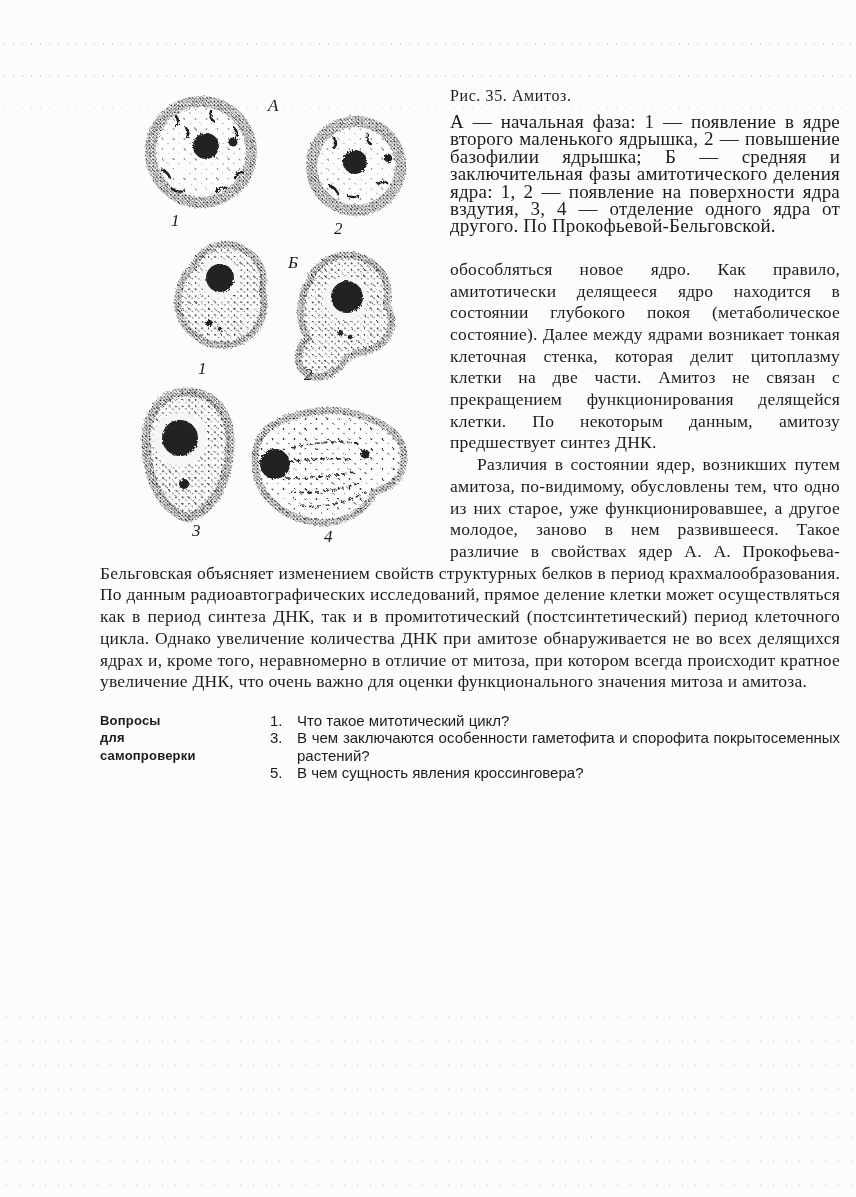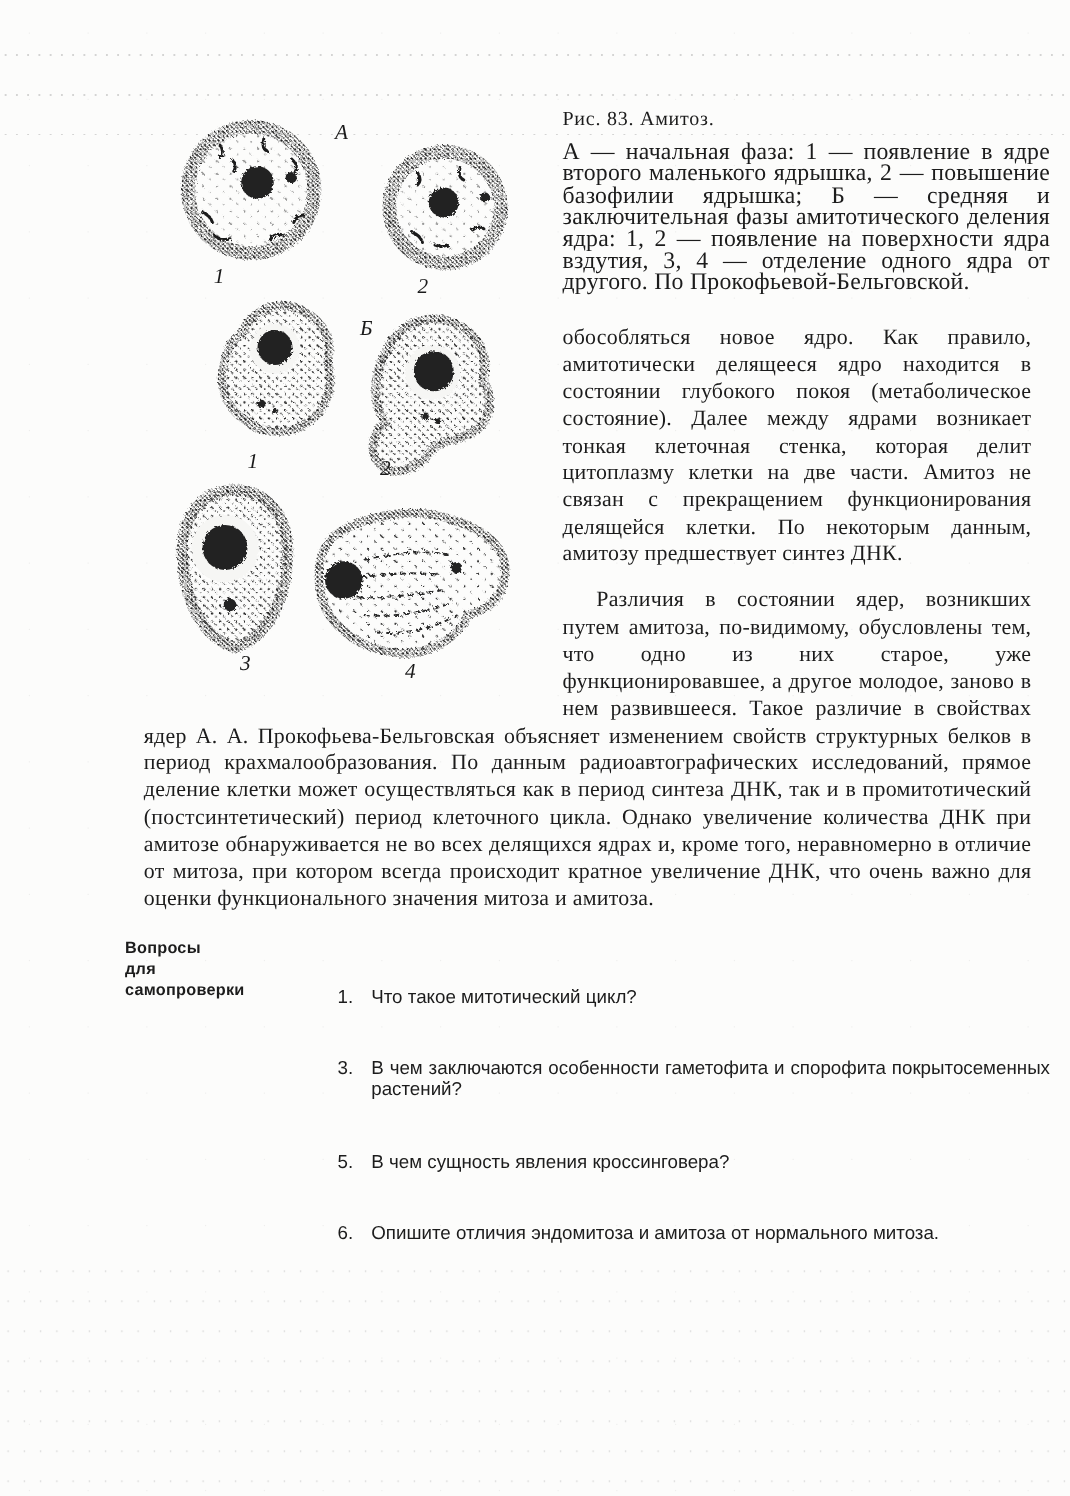--- a/index.html
+++ b/index.html
@@ -53,21 +53,21 @@
     font-size: 19px;
     line-height: 17.4px;
     text-align: justify;
     letter-spacing: .2px;
   }
   .bodytext {
     font-size: 17.5px;
     line-height: 21.7px;
     text-align: justify;
     letter-spacing: .2px;
-    margin: 15px;
+    margin: 0;
   }
   .p1 { margin-top: 24px; text-indent: 0; }
   .p2 { text-indent: 27px; }
 
   .questions {
     display: flex;
     margin-top: 19px;
     font-family: "Liberation Sans", "DejaVu Sans", sans-serif;
   }
   .q-head {
@@ -79,21 +79,20 @@
     letter-spacing: .2px;
   }
   .q-list {
     flex: 1;
     font-size: 15px;
     line-height: 17.3px;
   }
   .q-item {
     text-align: justify;
     padding-left: 27px;
-    margin-top: 40px;
   }
   .q-num {
     display: inline-block;
     width: 27px;
     margin-left: -27px;
   }
 </style>
 </head>
 <body>
 
@@ -192,34 +191,33 @@
         <text x="55" y="140" class="fig-label">1</text>
         <text x="218" y="148" class="fig-label">2</text>
         <text x="172" y="182" class="fig-label">Б</text>
         <text x="82" y="288" class="fig-label">1</text>
         <text x="188" y="294" class="fig-label">2</text>
         <text x="76" y="450" class="fig-label">3</text>
         <text x="208" y="456" class="fig-label">4</text>
       </svg>
     </div>
 
-    <div class="caption-title">Рис. 83. Амитоз.</div>
+    <div class="caption-title">Рис. 35. Амитоз.</div>
     <div class="caption-body">А — начальная фаза: 1 — появление в ядре второго маленького ядрышка, 2 — повышение базофилии ядрышка; Б — средняя и заключительная фазы амитотического деления ядра: 1, 2 — появление на поверхности ядра вздутия, 3, 4 — отделение одного ядра от другого. По Прокофьевой-Бельговской.</div>
 
     <p class="bodytext p1">обособляться новое ядро. Как правило, амитотически делящееся ядро находится в состоянии глубокого покоя (метаболическое состояние). Далее между ядрами возникает тонкая клеточная стенка, которая делит цитоплазму клетки на две части. Амитоз не связан с прекращением функционирования делящейся клетки. По некоторым данным, амитозу предшествует синтез ДНК.</p>
     <p class="bodytext p2">Различия в состоянии ядер, возникших путем амитоза, по-видимому, обусловлены тем, что одно из них старое, уже функционировавшее, а другое молодое, заново в нем развившееся. Такое различие в свойствах ядер А. А. Прокофьева-Бельговская объясняет изменением свойств структурных белков в период крахмалообразования. По данным радиоавтографических исследований, прямое деление клетки может осуществляться как в период синтеза ДНК, так и в промитотический (постсинтетический) период клеточного цикла. Однако увеличение количества ДНК при амитозе обнаруживается не во всех делящихся ядрах и, кроме того, неравномерно в отличие от митоза, при котором всегда происходит кратное увеличение ДНК, что очень важно для оценки функционального значения митоза и амитоза.</p>
 
     <div class="questions">
       <div class="q-head">
         <div>Вопросы</div>
         <div>для</div>
         <div>самопроверки</div>
       </div>
       <div class="q-list">
         <div class="q-item"><span class="q-num">1.</span><span>Что такое митотический цикл?</span></div>
         <div class="q-item"><span class="q-num">3.</span><span>В чем заключаются особенности гаметофита и спорофита покрытосеменных растений?</span></div>
         <div class="q-item"><span class="q-num">5.</span><span>В чем сущность явления кроссинговера?</span></div>
-        <div class="q-item"><span class="q-num">6.</span><span>Опишите отличия эндомитоза и амитоза от нормального митоза.</span></div>
       </div>
     </div>
 
   </div>
 </div>
 
 </body></html>

